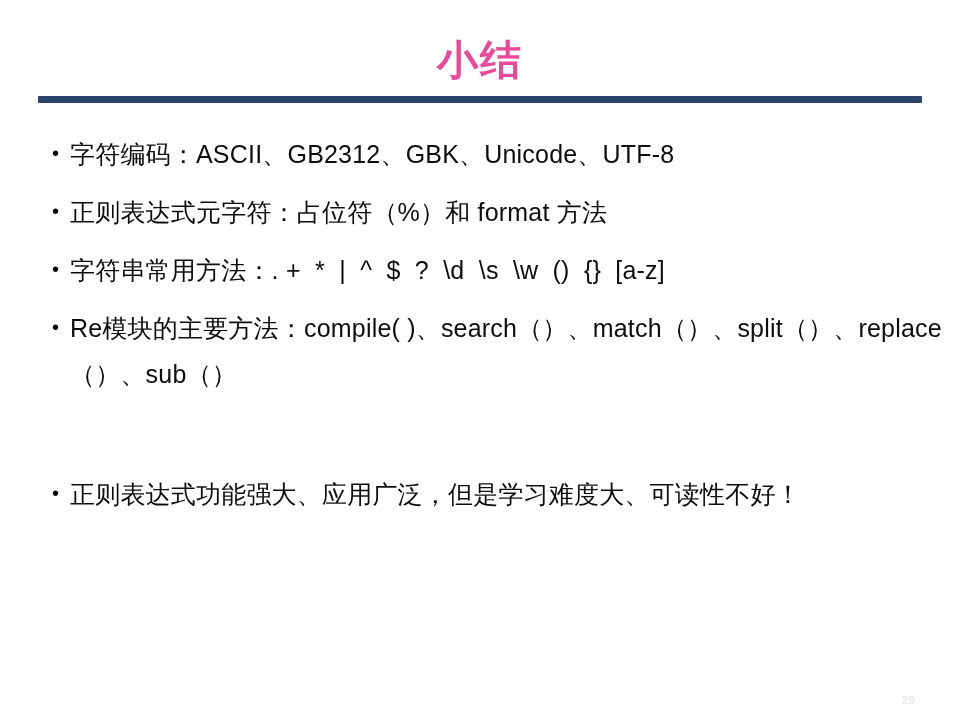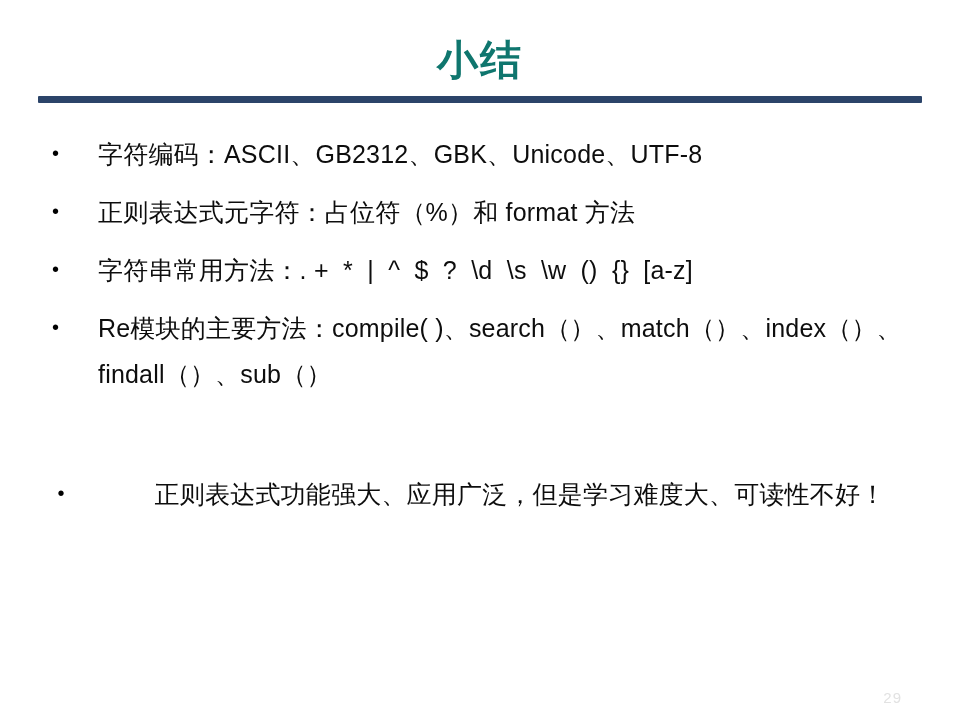--- a/index.html
+++ b/index.html
@@ -25,21 +25,21 @@
   
   .title {
     position: absolute;
     left: 0;
     top: 34px;
     width: 960px;
     text-align: center;
     font-size: 41px;
     line-height: 52px;
     font-weight: 700;
-    color: #0f766e;
+    color: #ec4899;
     letter-spacing: 2px;
   }
 
   
   .title-rule {
     position: absolute;
     left: 38px;
     top: 96px;
     width: 884px;
     height: 7px;
@@ -75,39 +75,37 @@
   }
 
   .bullet-text {
     flex: 1 1 auto;
     font-size: 25px;
     line-height: 46px;
     color: #0d0d0d;
     font-weight: 400;
     letter-spacing: 0.2px;
     white-space: pre-wrap;
-    margin-left: 28px;
   }
 
   .bullet-row.spacer-row {
     margin-bottom: 0;
-    text-align: center;
   }
 
   
   .gap {
     height: 62px;
   }
 
   
   .page-number {
     position: absolute;
-    right: 58px;
+    right: 44px;
     bottom: 14px;
-    font-size: 15px;
+    font-size: 11px;
     color: #e2e2e2;
     letter-spacing: 1px;
   }
 </style>
 </head>
 <body>
 
 <div class="slide">
 
   <div class="title">小结</div>
@@ -127,21 +125,21 @@
     </div>
 
 
     <div class="bullet-row">
       <span class="bullet-dot"></span>
       <span class="bullet-text">字符串常用方法：. +  *  |  ^  $  ?  \d  \s  \w  ()  {}  [a-z]</span>
     </div>
 
     <div class="bullet-row">
       <span class="bullet-dot"></span>
-      <span class="bullet-text">Re模块的主要方法：compile( )、search（）、match（）、index（）、findall（）、sub（）</span>
+      <span class="bullet-text">Re模块的主要方法：compile( )、search（）、match（）、split（）、replace（）、sub（）</span>
     </div>
 
     <div class="gap"></div>
 
     <div class="bullet-row spacer-row">
       <span class="bullet-dot"></span>
       <span class="bullet-text">正则表达式功能强大、应用广泛，但是学习难度大、可读性不好！</span>
     </div>
 
   </div>

